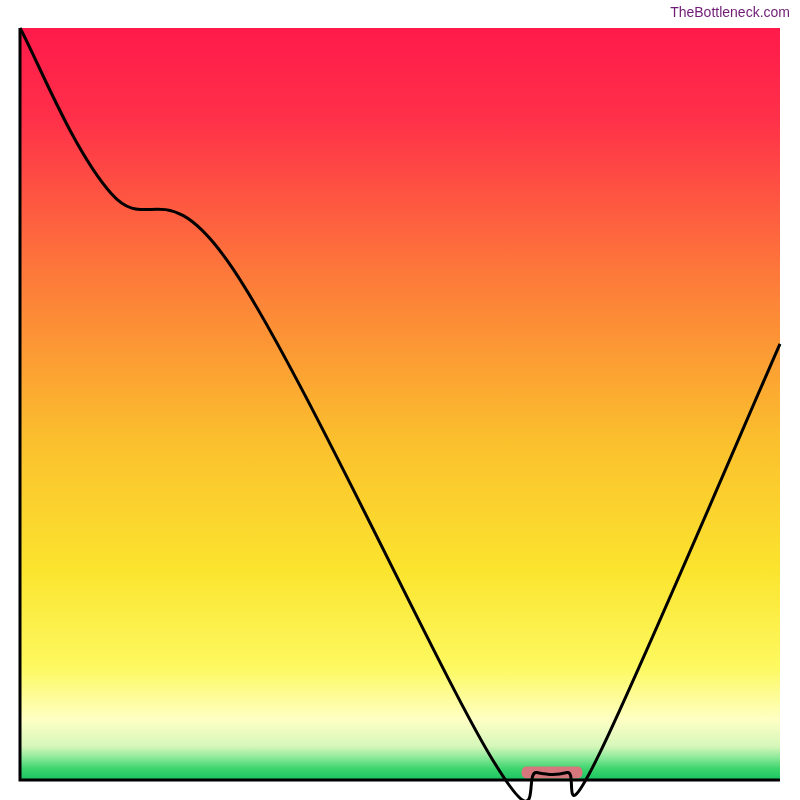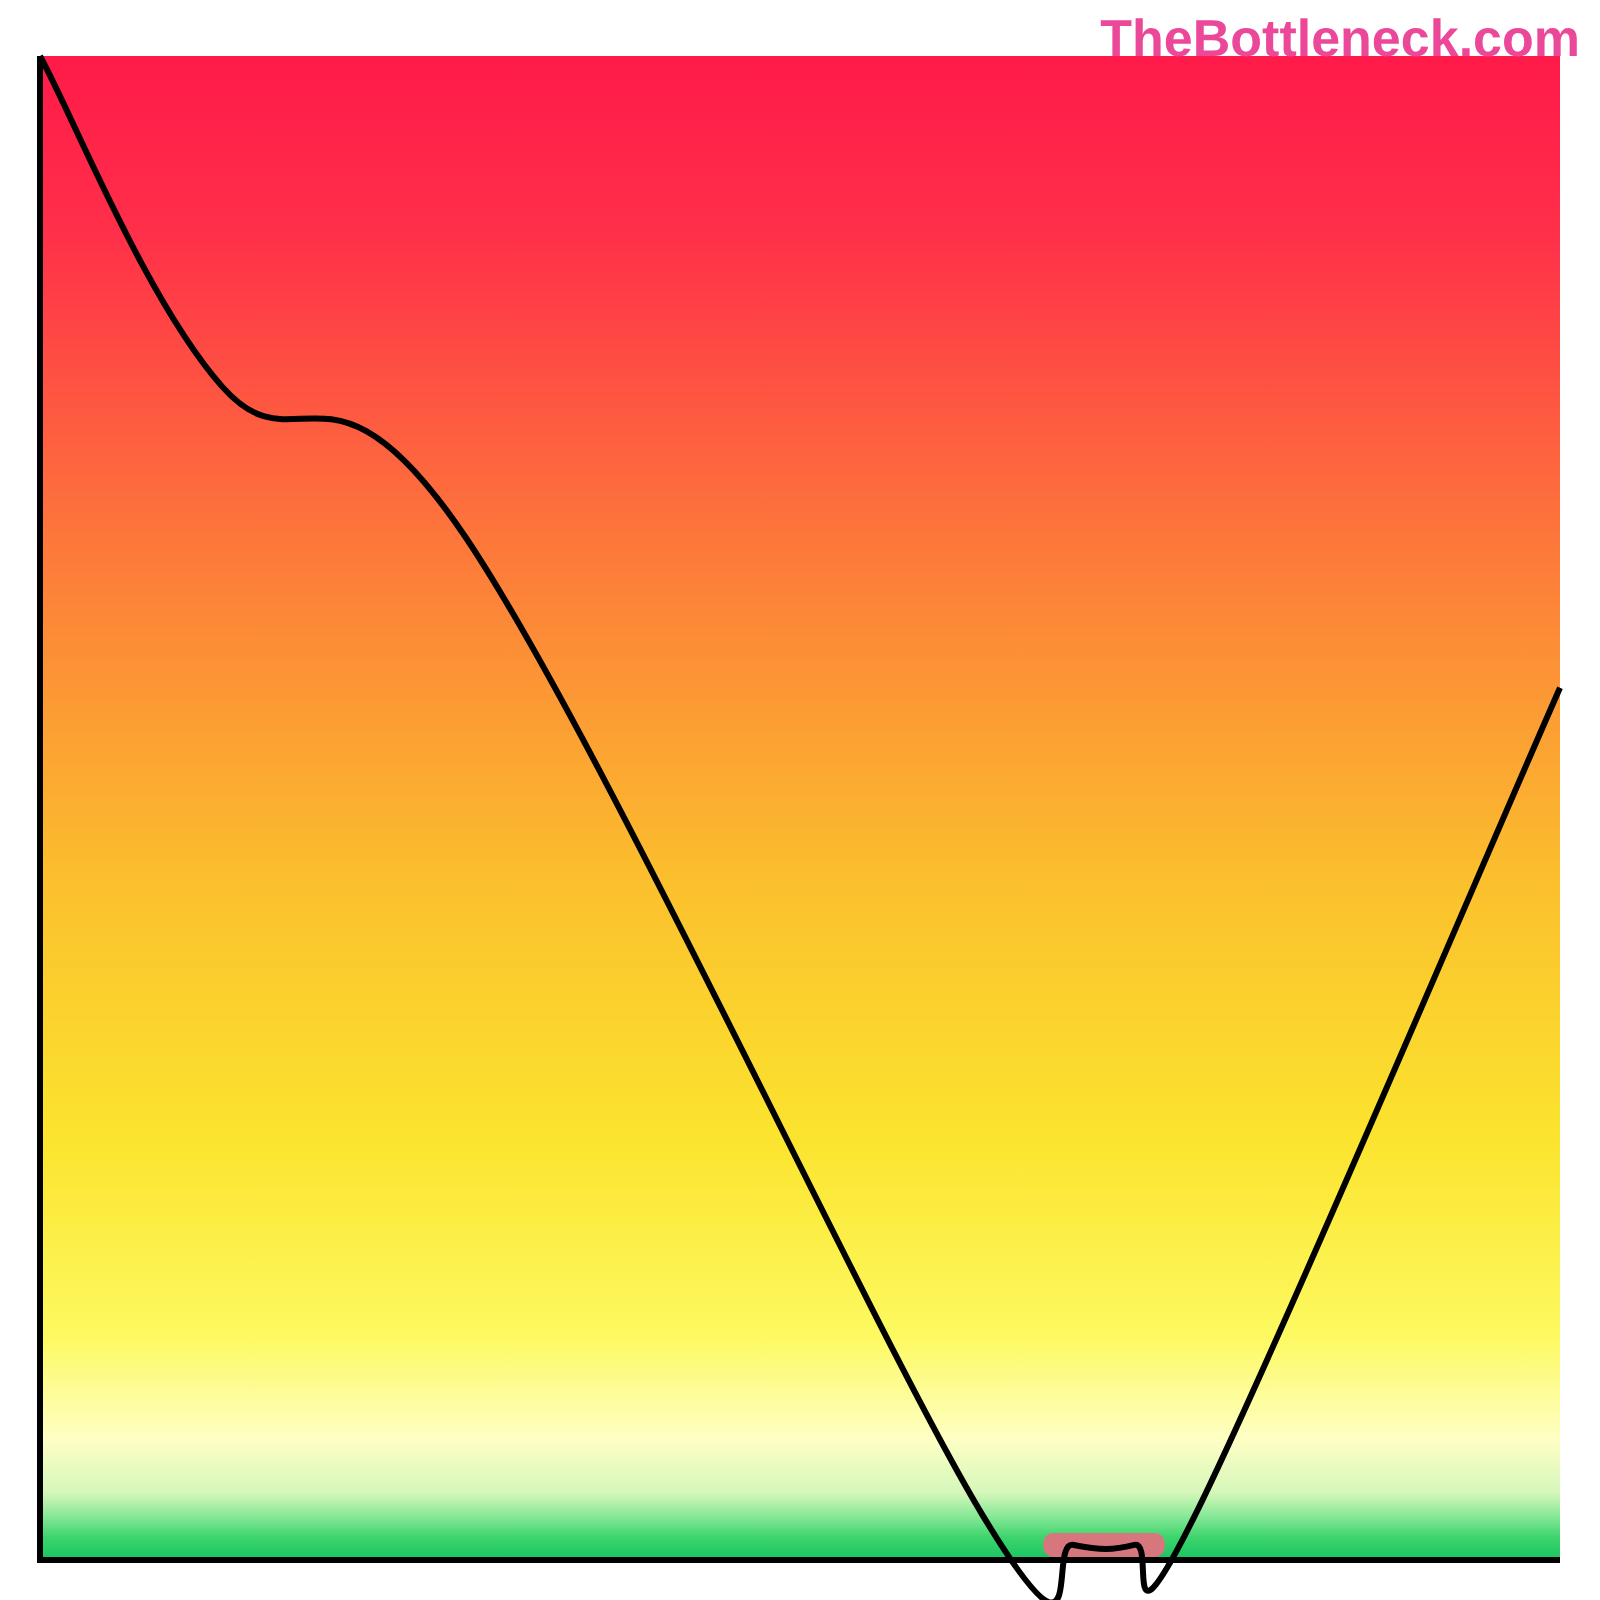--- a/index.html
+++ b/index.html
@@ -13,23 +13,23 @@
   }
   .container {
     position: relative;
     width: 800px;
     height: 800px;
   }
   .watermark {
     position: absolute;
     top: 4px;
     right: 10px;
-    color: #ec4899;
-    font-size: 26px;
-    font-weight: 700;
+    color: #701a75;
+    font-size: 14px;
+    font-weight: 400;
     z-index: 10;
     font-family: Arial, sans-serif;
   }
   svg.plot {
     position: absolute;
     top: 0;
     left: 0;
     width: 800px;
     height: 800px;
   }

